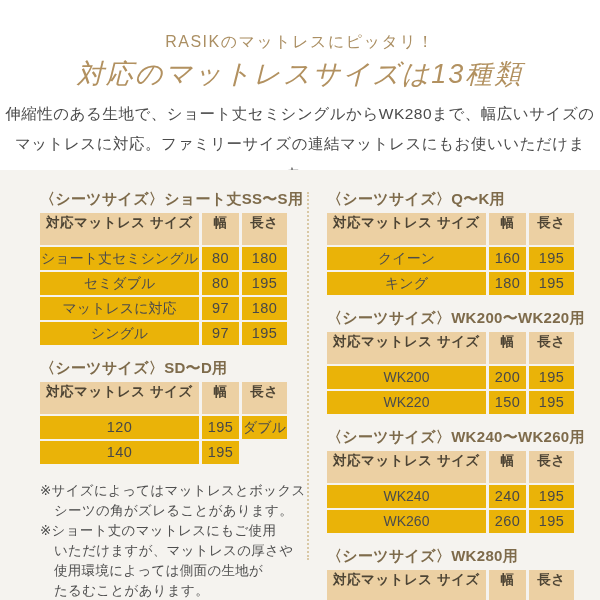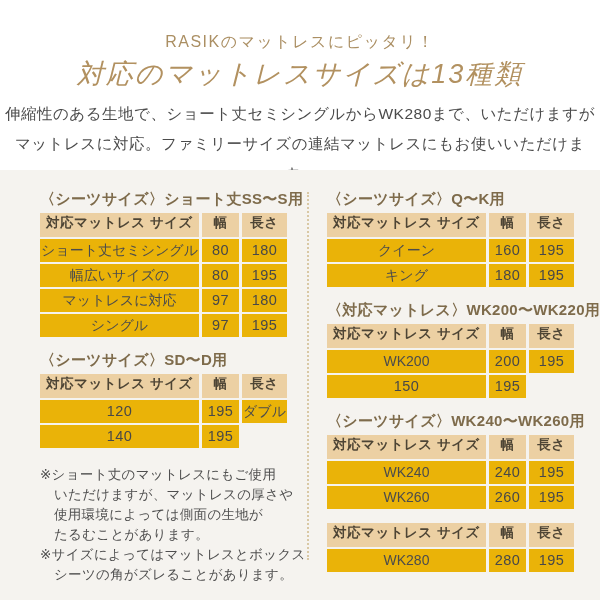--- a/index.html
+++ b/index.html
@@ -53,57 +53,57 @@
     gap:2px 3px;
   }
   .cell{
     background:#eab308;text-align:center;
     font-size:14px;color:#4c4c4c;
     height:23px;line-height:23px;white-space:nowrap;overflow:hidden;
   }
   .cell.num{font-size:14.5px;color:#484848;letter-spacing:0.5px;}
   .cell.head{
     background:#ecd0a3;font-weight:bold;font-size:13.5px;
-    color:#4e4535;height:24px;line-height:20px;letter-spacing:0.5px;
+    color:#4e4535;height:32px;line-height:20px;letter-spacing:0.5px;
   }
 
   
   .notes{margin-top:17px;font-size:13.5px;line-height:20px;color:#4f4f4f;letter-spacing:0.3px;}
   .note{margin:0;}
   .note-line{white-space:nowrap;}
   .note-line.cont{padding-left:14px;}
 </style>
 </head>
 <body>
 
 <div class="page">
 
   <header class="hero">
     <p class="tagline">RASIKのマットレスにピッタリ！</p>
     <h1 class="title">対応のマットレスサイズは13種類</h1>
-    <p class="desc">伸縮性のある生地で、ショート丈セミシングルからWK280まで、いただけますが</p>
+    <p class="desc">伸縮性のある生地で、ショート丈セミシングルからWK280まで、幅広いサイズの</p>
     <p class="desc">マットレスに対応。ファミリーサイズの連結マットレスにもお使いいただけます。</p>
   </header>
 
   <main class="content">
 
     <section class="col">
 
       <div class="table-block">
         <h2 class="tbl-heading">〈シーツサイズ〉ショート丈SS〜S用</h2>
         <div class="sheet-table">
           <div class="cell head">対応マットレス サイズ</div>
           <div class="cell head">幅</div>
           <div class="cell head">長さ</div>
 
           <div class="cell">ショート丈セミシングル</div>
           <div class="cell num">80</div>
           <div class="cell num">180</div>
 
-          <div class="cell">幅広いサイズの</div>
+          <div class="cell">セミダブル</div>
           <div class="cell num">80</div>
           <div class="cell num">195</div>
 
           <div class="cell">マットレスに対応</div>
           <div class="cell num">97</div>
           <div class="cell num">180</div>
 
           <div class="cell">シングル</div>
           <div class="cell num">97</div>
           <div class="cell num">195</div>
@@ -120,30 +120,30 @@
           <div class="cell num">120</div>
           <div class="cell num">195</div>
 
           <div class="cell">ダブル</div>
           <div class="cell num">140</div>
           <div class="cell num">195</div>
         </div>
       </div>
 
       <div class="notes">
+        <p class="note">
+          <span class="note-line">※サイズによってはマットレスとボックス</span><br>
+          <span class="note-line cont">シーツの角がズレることがあります。</span>
+        </p>
         <p class="note">
           <span class="note-line">※ショート丈のマットレスにもご使用</span><br>
           <span class="note-line cont">いただけますが、マットレスの厚さや</span><br>
           <span class="note-line cont">使用環境によっては側面の生地が</span><br>
           <span class="note-line cont">たるむことがあります。</span>
         </p>
-        <p class="note">
-          <span class="note-line">※サイズによってはマットレスとボックス</span><br>
-          <span class="note-line cont">シーツの角がズレることがあります。</span>
-        </p>
       </div>
     </section>
 
     <div class="divider"></div>
 
     <section class="col">
 
       <div class="table-block">
         <h2 class="tbl-heading">〈シーツサイズ〉Q〜K用</h2>
         <div class="sheet-table">
@@ -155,30 +155,31 @@
           <div class="cell num">160</div>
           <div class="cell num">195</div>
 
           <div class="cell">キング</div>
           <div class="cell num">180</div>
           <div class="cell num">195</div>
         </div>
       </div>
 
       <div class="table-block">
-        <h2 class="tbl-heading">〈対応マットレス〉WK200〜WK220用</h2>
+        <h2 class="tbl-heading">〈シーツサイズ〉WK200〜WK220用</h2>
         <div class="sheet-table">
           <div class="cell head">対応マットレス サイズ</div>
           <div class="cell head">幅</div>
           <div class="cell head">長さ</div>
 
           <div class="cell">WK200</div>
           <div class="cell num">200</div>
           <div class="cell num">195</div>
 
+          <div class="cell">WK220</div>
           <div class="cell num">150</div>
           <div class="cell num">195</div>
         </div>
       </div>
 
       <div class="table-block">
         <h2 class="tbl-heading">〈シーツサイズ〉WK240〜WK260用</h2>
         <div class="sheet-table">
           <div class="cell head">対応マットレス サイズ</div>
           <div class="cell head">幅</div>
@@ -188,20 +189,21 @@
           <div class="cell num">240</div>
           <div class="cell num">195</div>
 
           <div class="cell">WK260</div>
           <div class="cell num">260</div>
           <div class="cell num">195</div>
         </div>
       </div>
 
       <div class="table-block">
+        <h2 class="tbl-heading">〈シーツサイズ〉WK280用</h2>
         <div class="sheet-table">
           <div class="cell head">対応マットレス サイズ</div>
           <div class="cell head">幅</div>
           <div class="cell head">長さ</div>
 
           <div class="cell">WK280</div>
           <div class="cell num">280</div>
           <div class="cell num">195</div>
         </div>
       </div>

